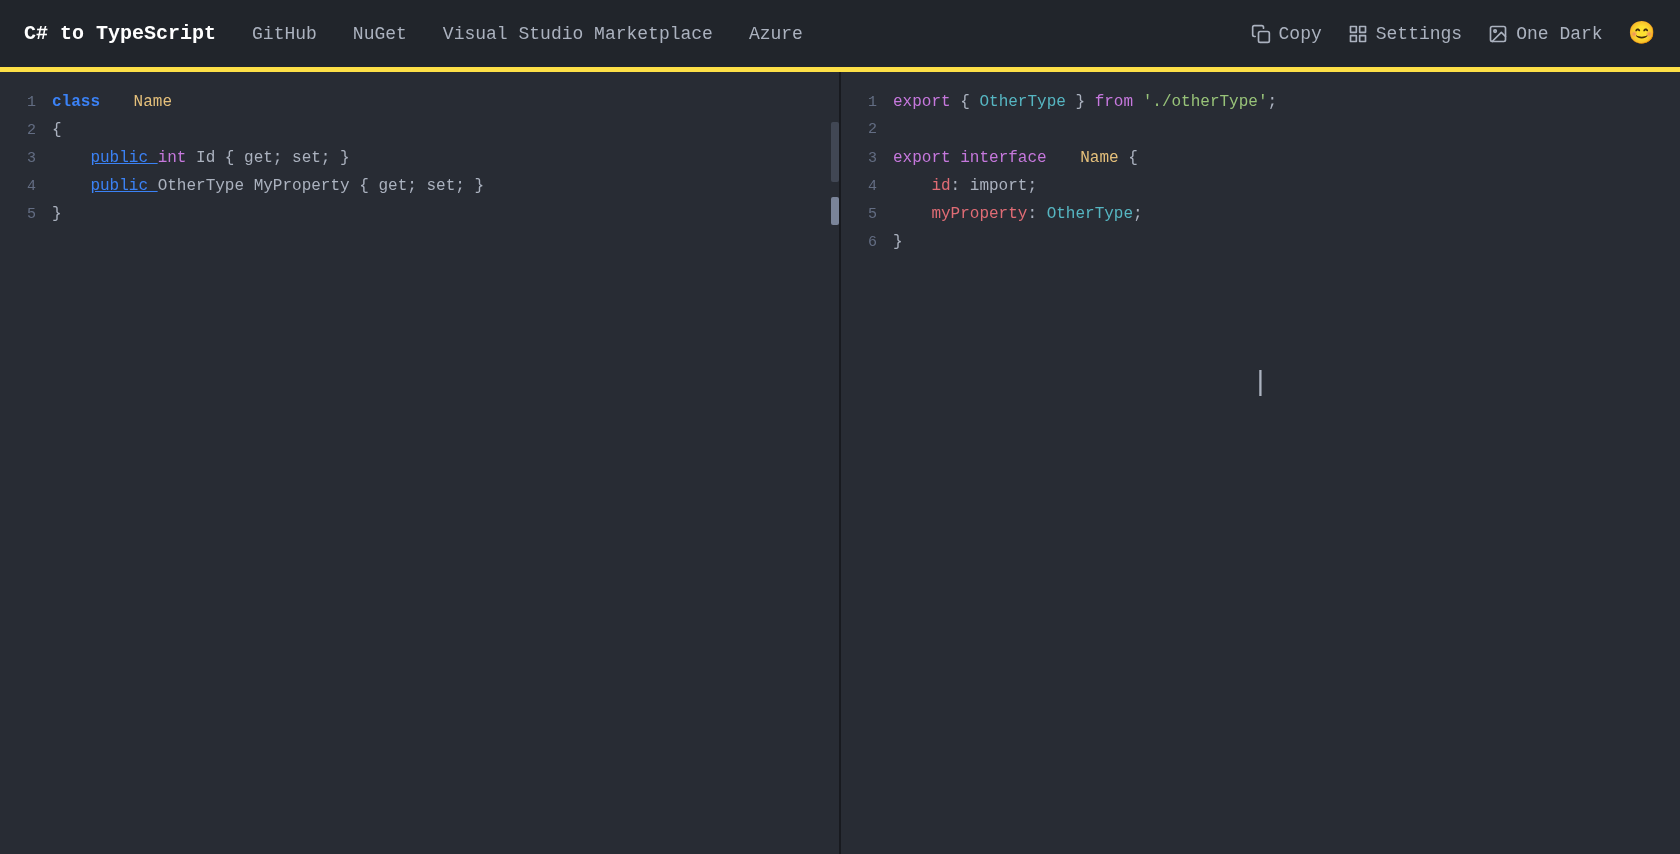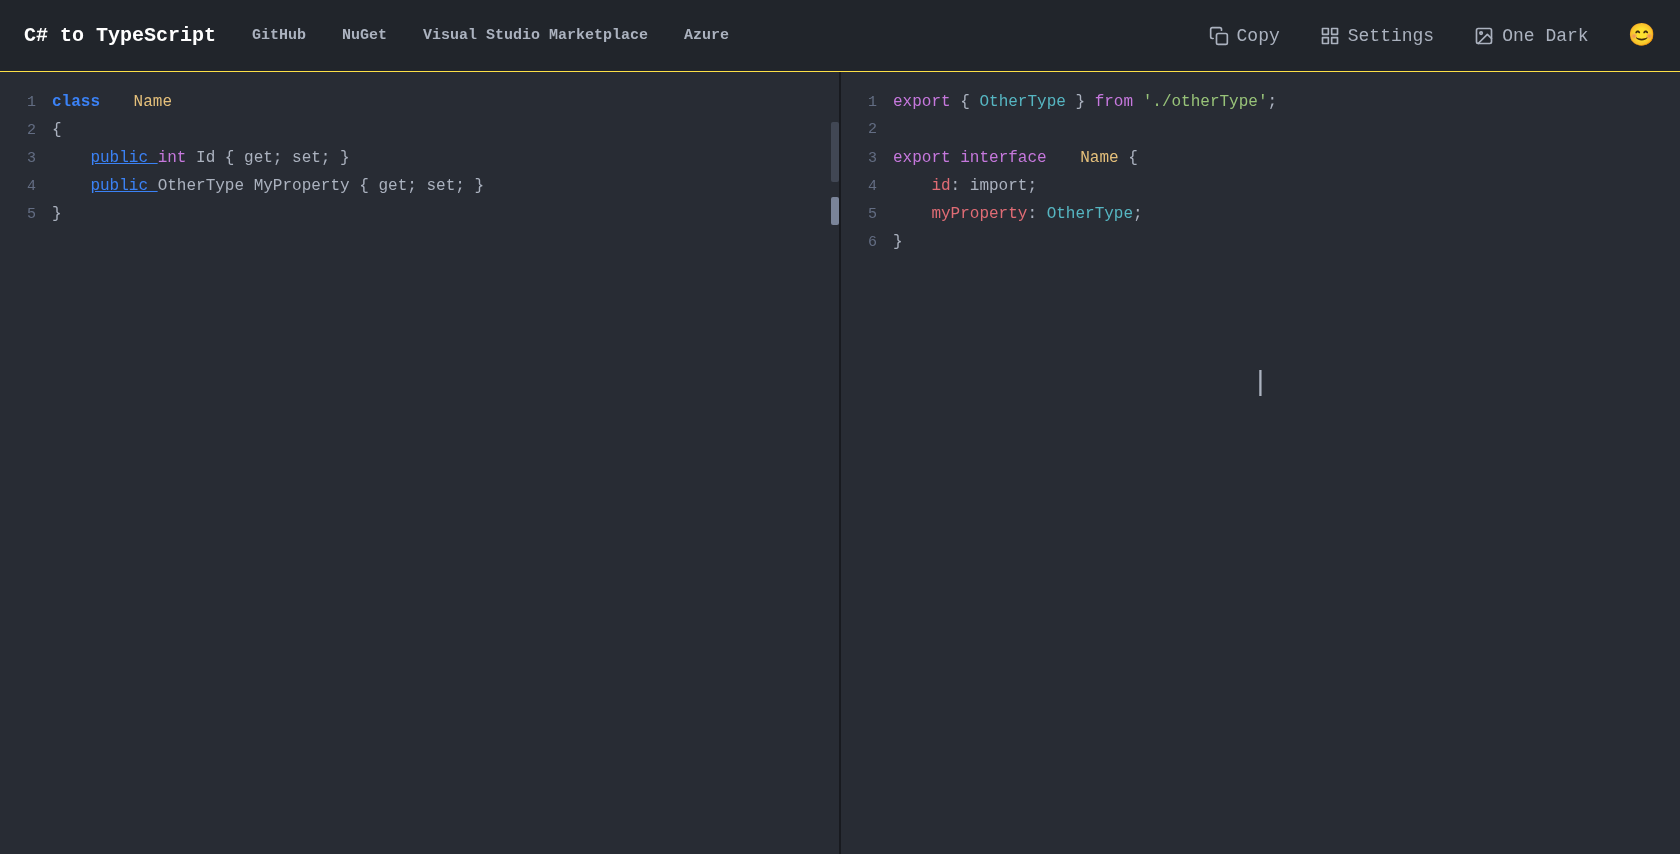--- a/index.html
+++ b/index.html
@@ -17,50 +17,49 @@
       overflow: hidden;
     }
 
     
     #navbar {
       display: flex;
       align-items: center;
       height: 72px;
       background-color: #21252b;
       padding: 0 24px;
-      border-bottom: 1px solid #fde047;
+      border-bottom: 5px solid #fde047;
     }
 
     #navbar .nav-left {
       display: flex;
       align-items: center;
       gap: 36px;
       flex: 1;
     }
 
     #navbar .nav-title {
       font-size: 20px;
       font-weight: 600;
       color: #ffffff;
       white-space: nowrap;
     }
 
     #navbar .nav-link {
-      font-size: 15px;
+      font-size: 18px;
       color: #abb2bf;
       cursor: pointer;
       white-space: nowrap;
       text-decoration: none;
-      font-weight: bold;
     }
 
     #navbar .nav-right {
       display: flex;
       align-items: center;
-      gap: 40px;
+      gap: 26px;
     }
 
     .nav-btn {
       display: flex;
       align-items: center;
       gap: 8px;
       font-size: 18px;
       color: #abb2bf;
       cursor: pointer;
       background: none;

